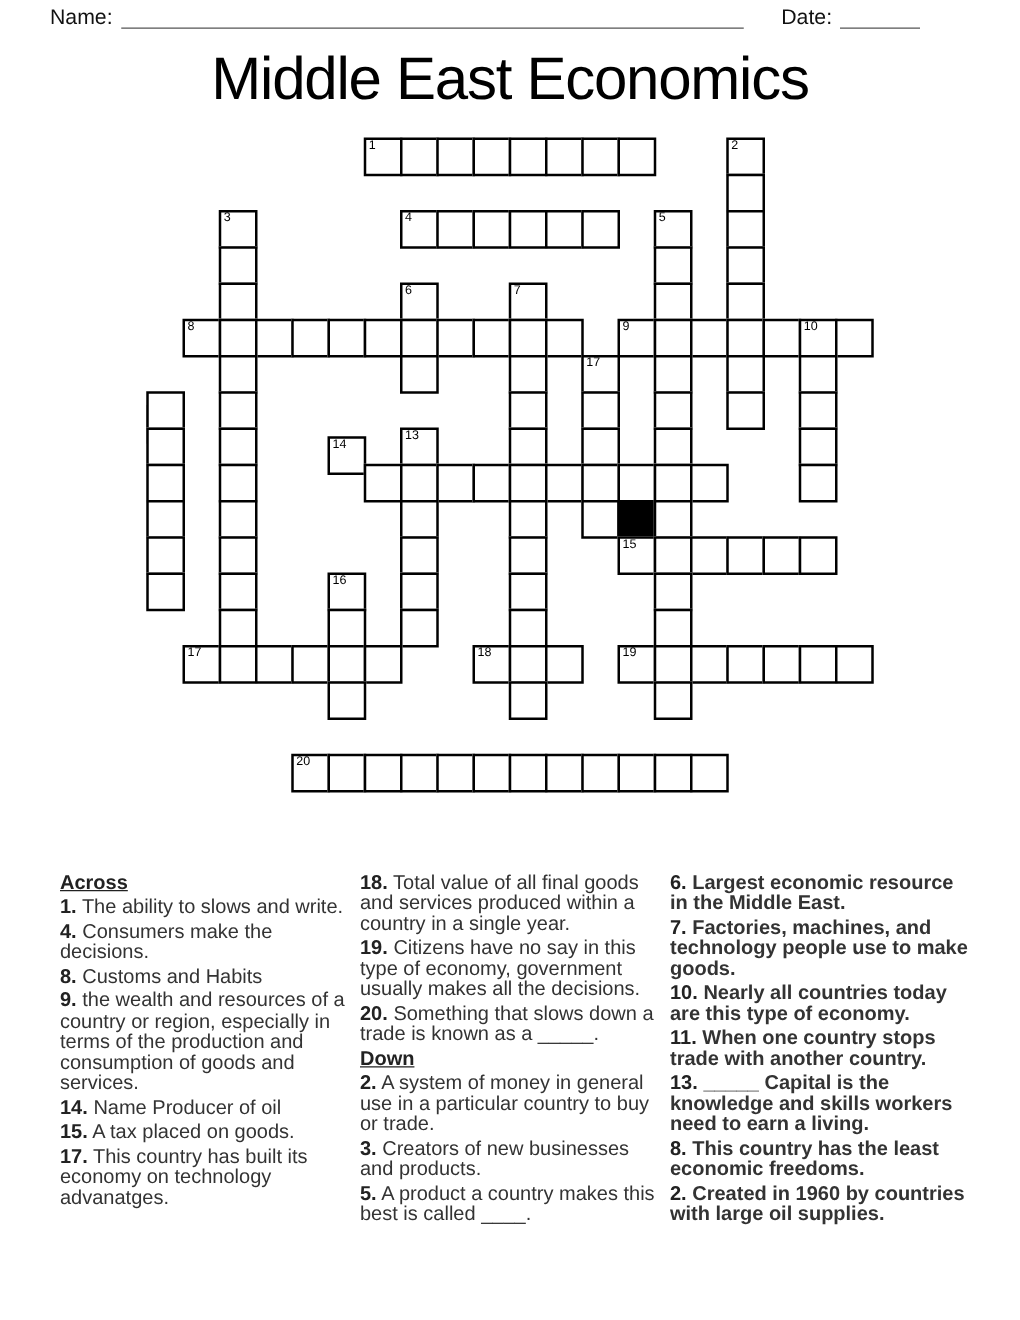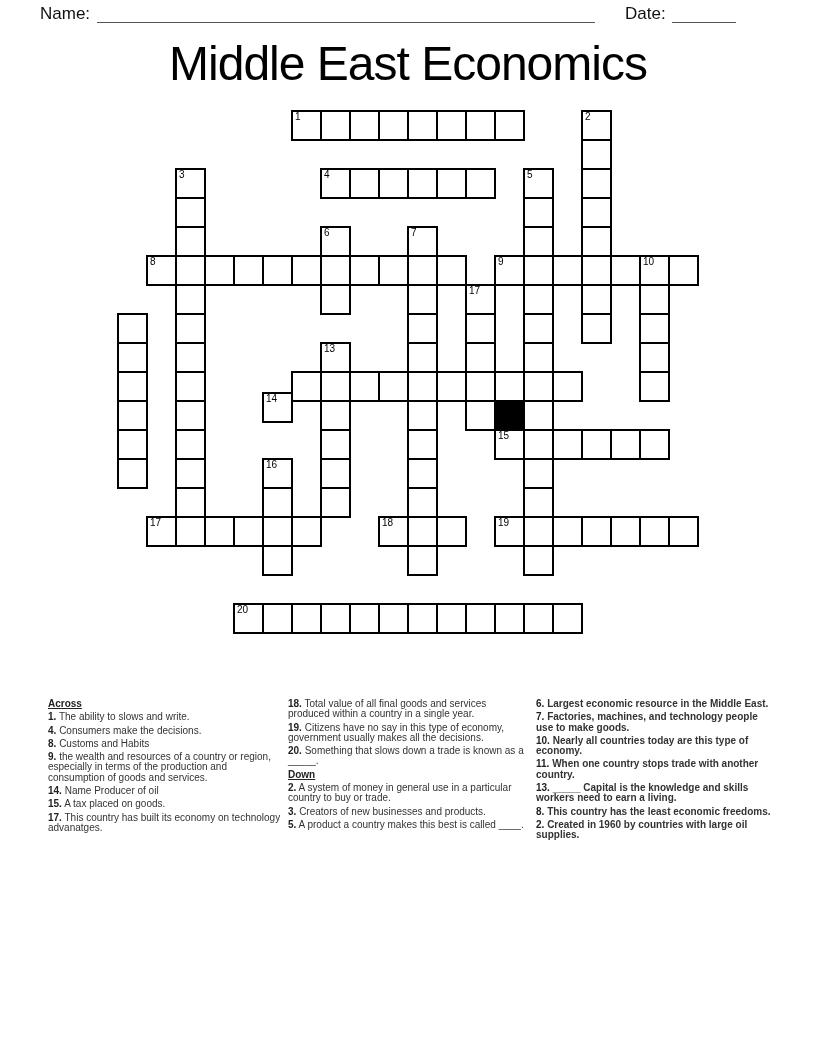--- a/index.html
+++ b/index.html
@@ -15,21 +15,21 @@
   
   #title{position:absolute;top:36px;left:0;width:816px;text-align:center;
          font-size:48px;font-weight:500;color:#000;letter-spacing:-1px;}
   
   #grid{position:absolute;left:0;top:0;width:816px;height:1056px;}
   .cell{position:absolute;width:31px;height:31px;box-sizing:border-box;
         border:2px solid #000;background:#fff;}
   .cell.black{background:#000;}
   .cellnum{position:absolute;top:-1px;left:2px;font-size:10px;line-height:11px;color:#000;}
   
-  .clue-col{position:absolute;top:699px;font-size:10px;line-height:1.03;color:#333;}
+  .clue-col{position:absolute;top:699px;font-size:16px;line-height:1.03;color:#333;}
   #clue-col-0{left:48px;width:234px;}
   #clue-col-1{left:288px;width:238px;}
   #clue-col-2{left:536px;width:240px;font-weight:bold;}
   .clue-header{font-weight:bold;text-decoration:underline;color:#222;margin:0 0 3px 0;}
   .clue{margin:0 0 3px 0;}
   .clue b{color:#222;}
 </style>
 </head>
 <body>
 
@@ -132,21 +132,21 @@
       <div class="cell" style="left: 175px; top: 342px;"></div>
       <div class="cell" style="left: 320px; top: 342px;">
         <span class="cellnum">13</span>
       </div>
       <div class="cell" style="left: 407px; top: 342px;"></div>
       <div class="cell" style="left: 465px; top: 342px;"></div>
       <div class="cell" style="left: 523px; top: 342px;"></div>
       <div class="cell" style="left: 639px; top: 342px;"></div>
       <div class="cell" style="left: 117px; top: 371px;"></div>
       <div class="cell" style="left: 175px; top: 371px;"></div>
-      <div class="cell" style="left: 262px; top: 392px;">
+      <div class="cell" style="left: 262px; top: 349px;">
         <span class="cellnum">14</span>
       </div>
       <div class="cell" style="left: 291px; top: 371px;"></div>
       <div class="cell" style="left: 320px; top: 371px;"></div>
       <div class="cell" style="left: 349px; top: 371px;"></div>
       <div class="cell" style="left: 378px; top: 371px;"></div>
       <div class="cell" style="left: 407px; top: 371px;"></div>
       <div class="cell" style="left: 436px; top: 371px;"></div>
       <div class="cell" style="left: 465px; top: 371px;"></div>
       <div class="cell" style="left: 494px; top: 371px;"></div>

